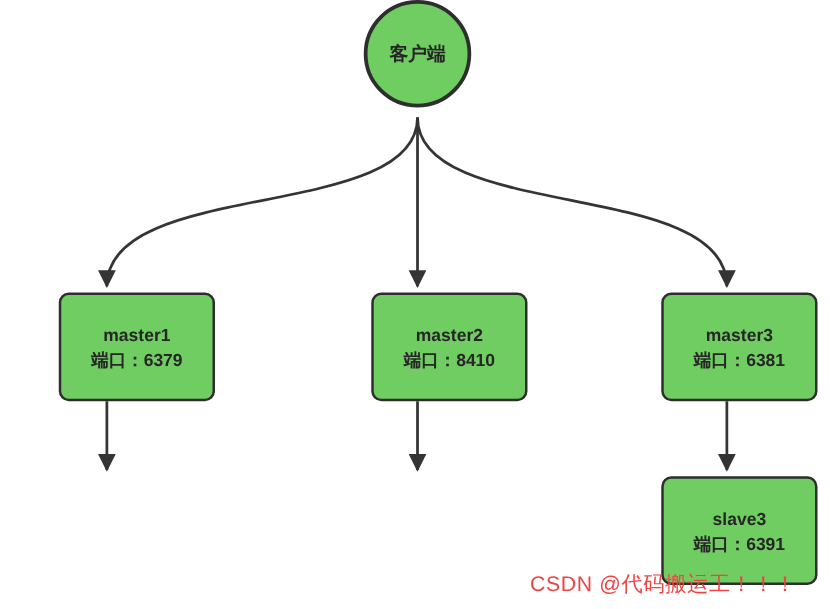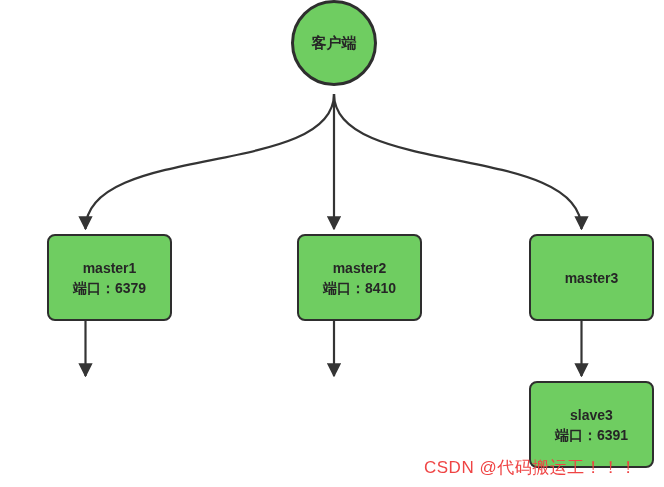--- a/index.html
+++ b/index.html
@@ -51,20 +51,21 @@
   <div class="node box col1 row-masters">
     <div>master1</div>
     <div>端口：6379</div>
   </div>
   <div class="node box col2 row-masters">
     <div>master2</div>
     <div>端口：8410</div>
   </div>
   <div class="node box col3 row-masters">
     <div>master3</div>
+    <div>端口：6381</div>
   </div>
 
   <div class="node box col3 row-slaves">
     <div>slave3</div>
     <div>端口：6391</div>
   </div>
 
   <div class="watermark">CSDN @代码搬运工！！！</div>
 </div>
 

